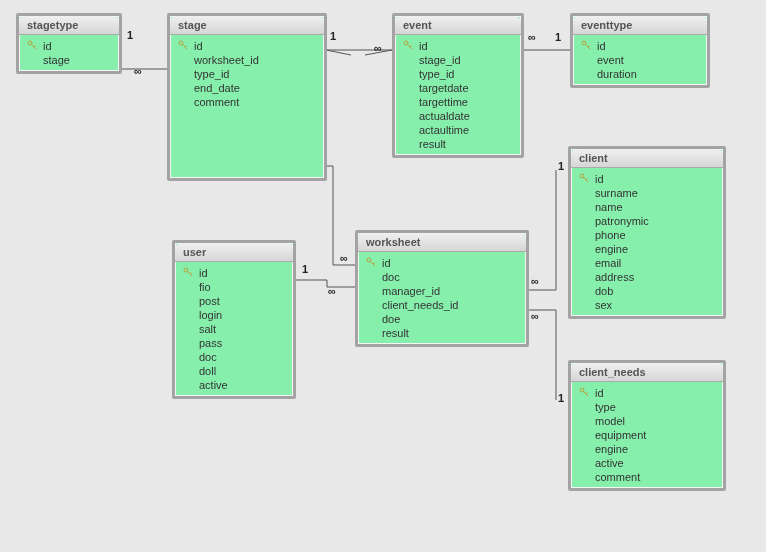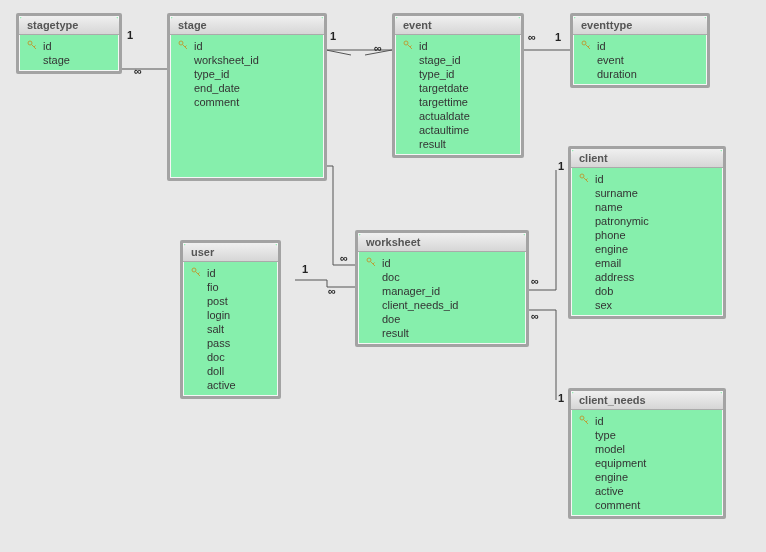--- a/index.html
+++ b/index.html
@@ -146,21 +146,21 @@
           <span class="key" style="font-size: 9px; color: transparent;"></span>
           <span class="name">event</span>
         </div>
         <div class="fld">
           <span class="key" style="font-size: 9px; color: transparent;"></span>
           <span class="name">duration</span>
         </div>
       </div>
 </div>
 
-<div class="tbl" style="left:180px;top:240px;width:101px">
+<div class="tbl" style="left:172px;top:240px;width:124px">
   <div class="tbl-hdr">user</div>
   <div class="tbl-body">
         <div class="fld">
           <span class="key" style="font-size: 9px; color: rgb(187, 162, 58);"><svg width="10" height="10" viewBox="0 0 10 10">
               <circle cx="3" cy="3" r="2" fill="none" stroke="#b9a13a" stroke-width="1"></circle>
               <path d="M4.5 4.5 L9 9 M7 7 L8.5 5.5" stroke="#b9a13a" stroke-width="1"></path>
             </svg></span>
           <span class="name">id</span>
         </div>
         <div class="fld">
@@ -273,21 +273,21 @@
           <span class="key" style="font-size: 9px; color: transparent;"></span>
           <span class="name">dob</span>
         </div>
         <div class="fld">
           <span class="key" style="font-size: 9px; color: transparent;"></span>
           <span class="name">sex</span>
         </div>
       </div>
 </div>
 
-<div class="tbl" style="left:568px;top:388px;width:158px">
+<div class="tbl" style="left:568px;top:360px;width:158px">
   <div class="tbl-hdr">client_needs</div>
   <div class="tbl-body">
         <div class="fld">
           <span class="key" style="font-size: 9px; color: rgb(187, 162, 58);"><svg width="10" height="10" viewBox="0 0 10 10">
               <circle cx="3" cy="3" r="2" fill="none" stroke="#b9a13a" stroke-width="1"></circle>
               <path d="M4.5 4.5 L9 9 M7 7 L8.5 5.5" stroke="#b9a13a" stroke-width="1"></path>
             </svg></span>
           <span class="name">id</span>
         </div>
         <div class="fld">

